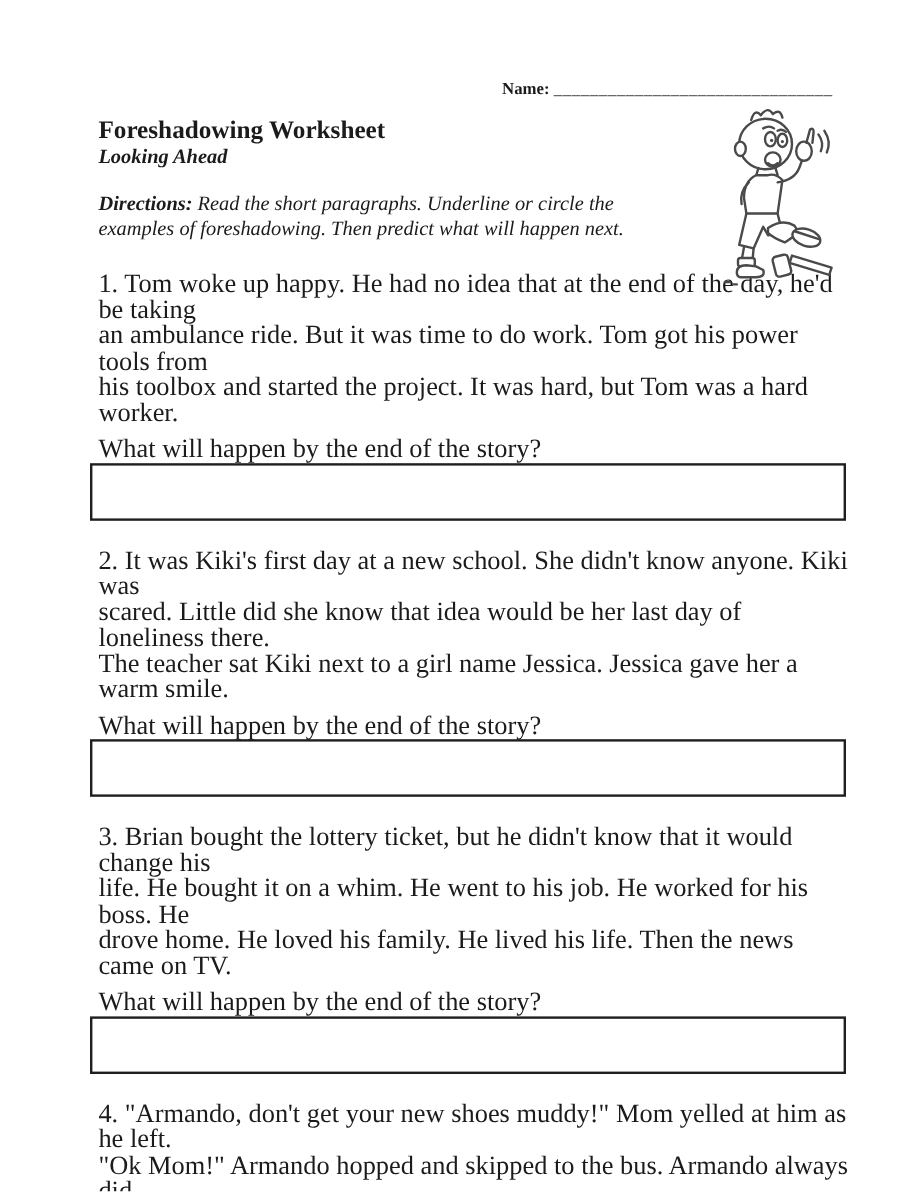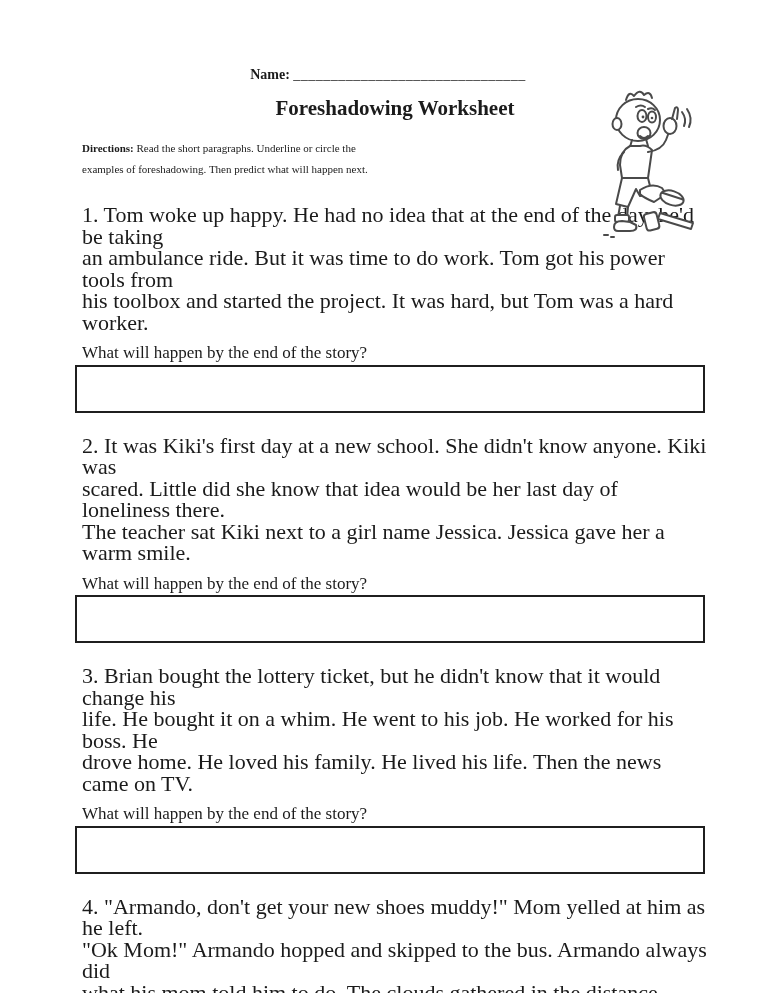--- a/index.html
+++ b/index.html
@@ -8,67 +8,67 @@
     width: 768px;
     height: 993px;
     box-sizing: border-box;
     padding: 66px 60px 0 82px;
     background: #ffffff;
     color: #1b1b1b;
     font-family: "Liberation Serif", serif;
     overflow: hidden;
   }
   .name-row {
-    text-align: center;
+    text-align: right;
     font-size: 14px;
     line-height: 18px;
     margin-right: 14px;
     white-space: nowrap;
   }
   .name-label { font-weight: bold; }
   .name-line { letter-spacing: 0.5px; }
   .title {
     font-size: 21px;
     font-weight: bold;
     line-height: 24px;
     margin: 12px 0 0 0;
-    text-align: center;
   }
   .subtitle {
     font-size: 17px;
     font-weight: bold;
     font-style: italic;
     line-height: 21px;
     margin: 0;
   }
   .definition {
     margin: 17px 0 0 0;
     font-size: 17px;
     line-height: 22px;
     max-width: 520px;
   }
   .definition .term, .directions .dir-label { font-weight: bold; }
   .directions {
     margin: 18px 0 10px 0;
-    font-size: 11px;
+    font-size: 17px;
     line-height: 21px;
     max-width: 490px;
+    font-style: italic;
   }
   .pre { white-space: pre-line; }
   .qa { margin-top: 24px; }
   .qa + .qa { margin-top: 22px; }
   .story {
     margin: 0;
     font-size: 22px;
     line-height: 21.5px;
     max-width: 626px;
   }
   .prompt {
     margin: 9px 0 0 0;
-    font-size: 17px;
+    font-size: 22px;
     line-height: 21.5px;
   }
   .answer-box {
     margin-top: 1px;
     margin-left: -7px;
     width: 618px;
     height: 40px;
     border: 2px solid #1f1f1f;
     background: #ffffff;
     font-family: "Liberation Serif", serif;
@@ -87,20 +87,21 @@
 <body>
 
 <div class="page">
 
   <div class="name-row">
     <span class="name-label">Name:</span>
     <span class="name-line">_______________________________</span>
   </div>
 
   <h1 class="title">Foreshadowing Worksheet</h1>
+  <h2 class="subtitle">Looking Ahead</h2>
 
   <svg class="illustration" viewBox="0 0 112 160" fill="none" stroke="#4a4a4a" stroke-width="2" stroke-linecap="round" stroke-linejoin="round">
 
     <path d="M30 14 Q33 4 38 10 M38 10 Q44 2 48 9 M48 9 Q54 4 56 12"></path>
 
     <ellipse cx="42" cy="34" rx="22" ry="21" fill="#ffffff"></ellipse>
 
     <ellipse cx="21" cy="38" rx="4.5" ry="6" fill="#ffffff"></ellipse>
 
     <path d="M40 21 q5 -3 9 0 M52 23 q4 -2 7 1"></path>

